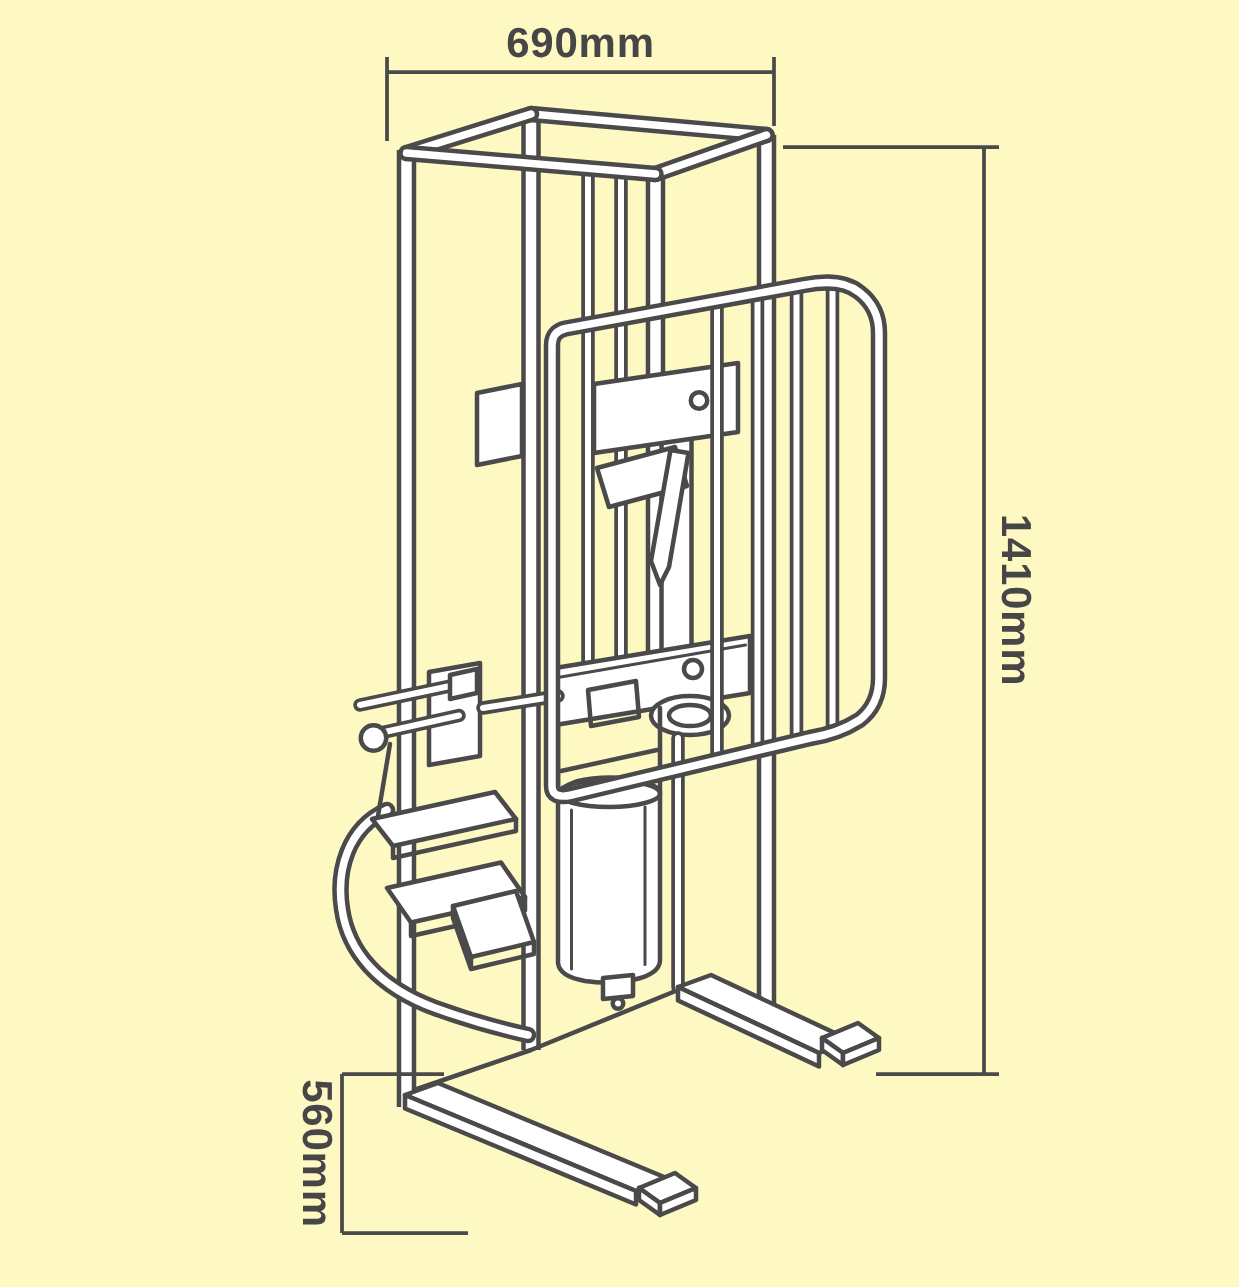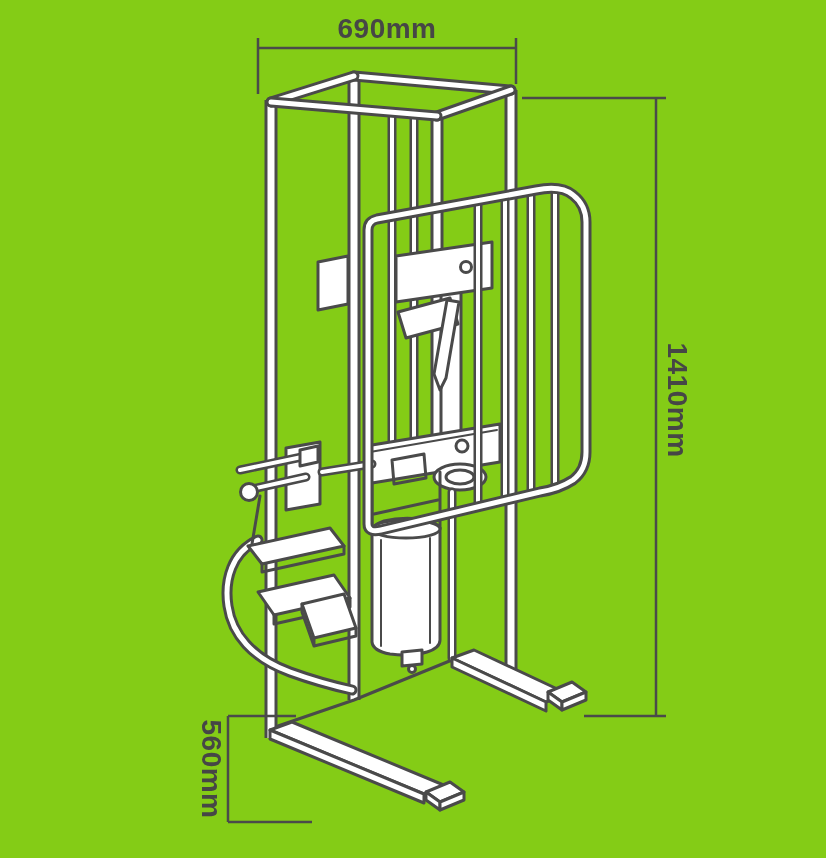--- a/index.html
+++ b/index.html
@@ -1,16 +1,16 @@
 <!DOCTYPE html>
 <html><head>
 <meta charset="utf-8">
 <style>
   html,body{margin:0;padding:0;background:#ffffff;}
-  .stage{position:relative;width:826px;height:858px;background:#84cc16;overflow:hidden;
+  .stage{position:relative;width:826px;height:858px;background:#fef9c3;overflow:hidden;
          font-family:"Liberation Sans",sans-serif;}
   svg{display:block;}
   
   .t-out{stroke:#4a4a4a;stroke-width:11;fill:none;stroke-linejoin:round;stroke-linecap:round;}
   .t-in {stroke:#ffffff;stroke-width:5;fill:none;stroke-linejoin:round;stroke-linecap:round;}
   .p-out{stroke:#4a4a4a;stroke-width:13;fill:none;stroke-linejoin:round;stroke-linecap:butt;}
   .p-in {stroke:#ffffff;stroke-width:7;fill:none;stroke-linejoin:round;stroke-linecap:butt;}
   .s-out{stroke:#4a4a4a;stroke-width:9;fill:none;stroke-linejoin:round;stroke-linecap:round;}
   .s-in {stroke:#ffffff;stroke-width:4;fill:none;stroke-linejoin:round;stroke-linecap:round;}
   .face{fill:#ffffff;stroke:#4a4a4a;stroke-width:3;stroke-linejoin:round;}

